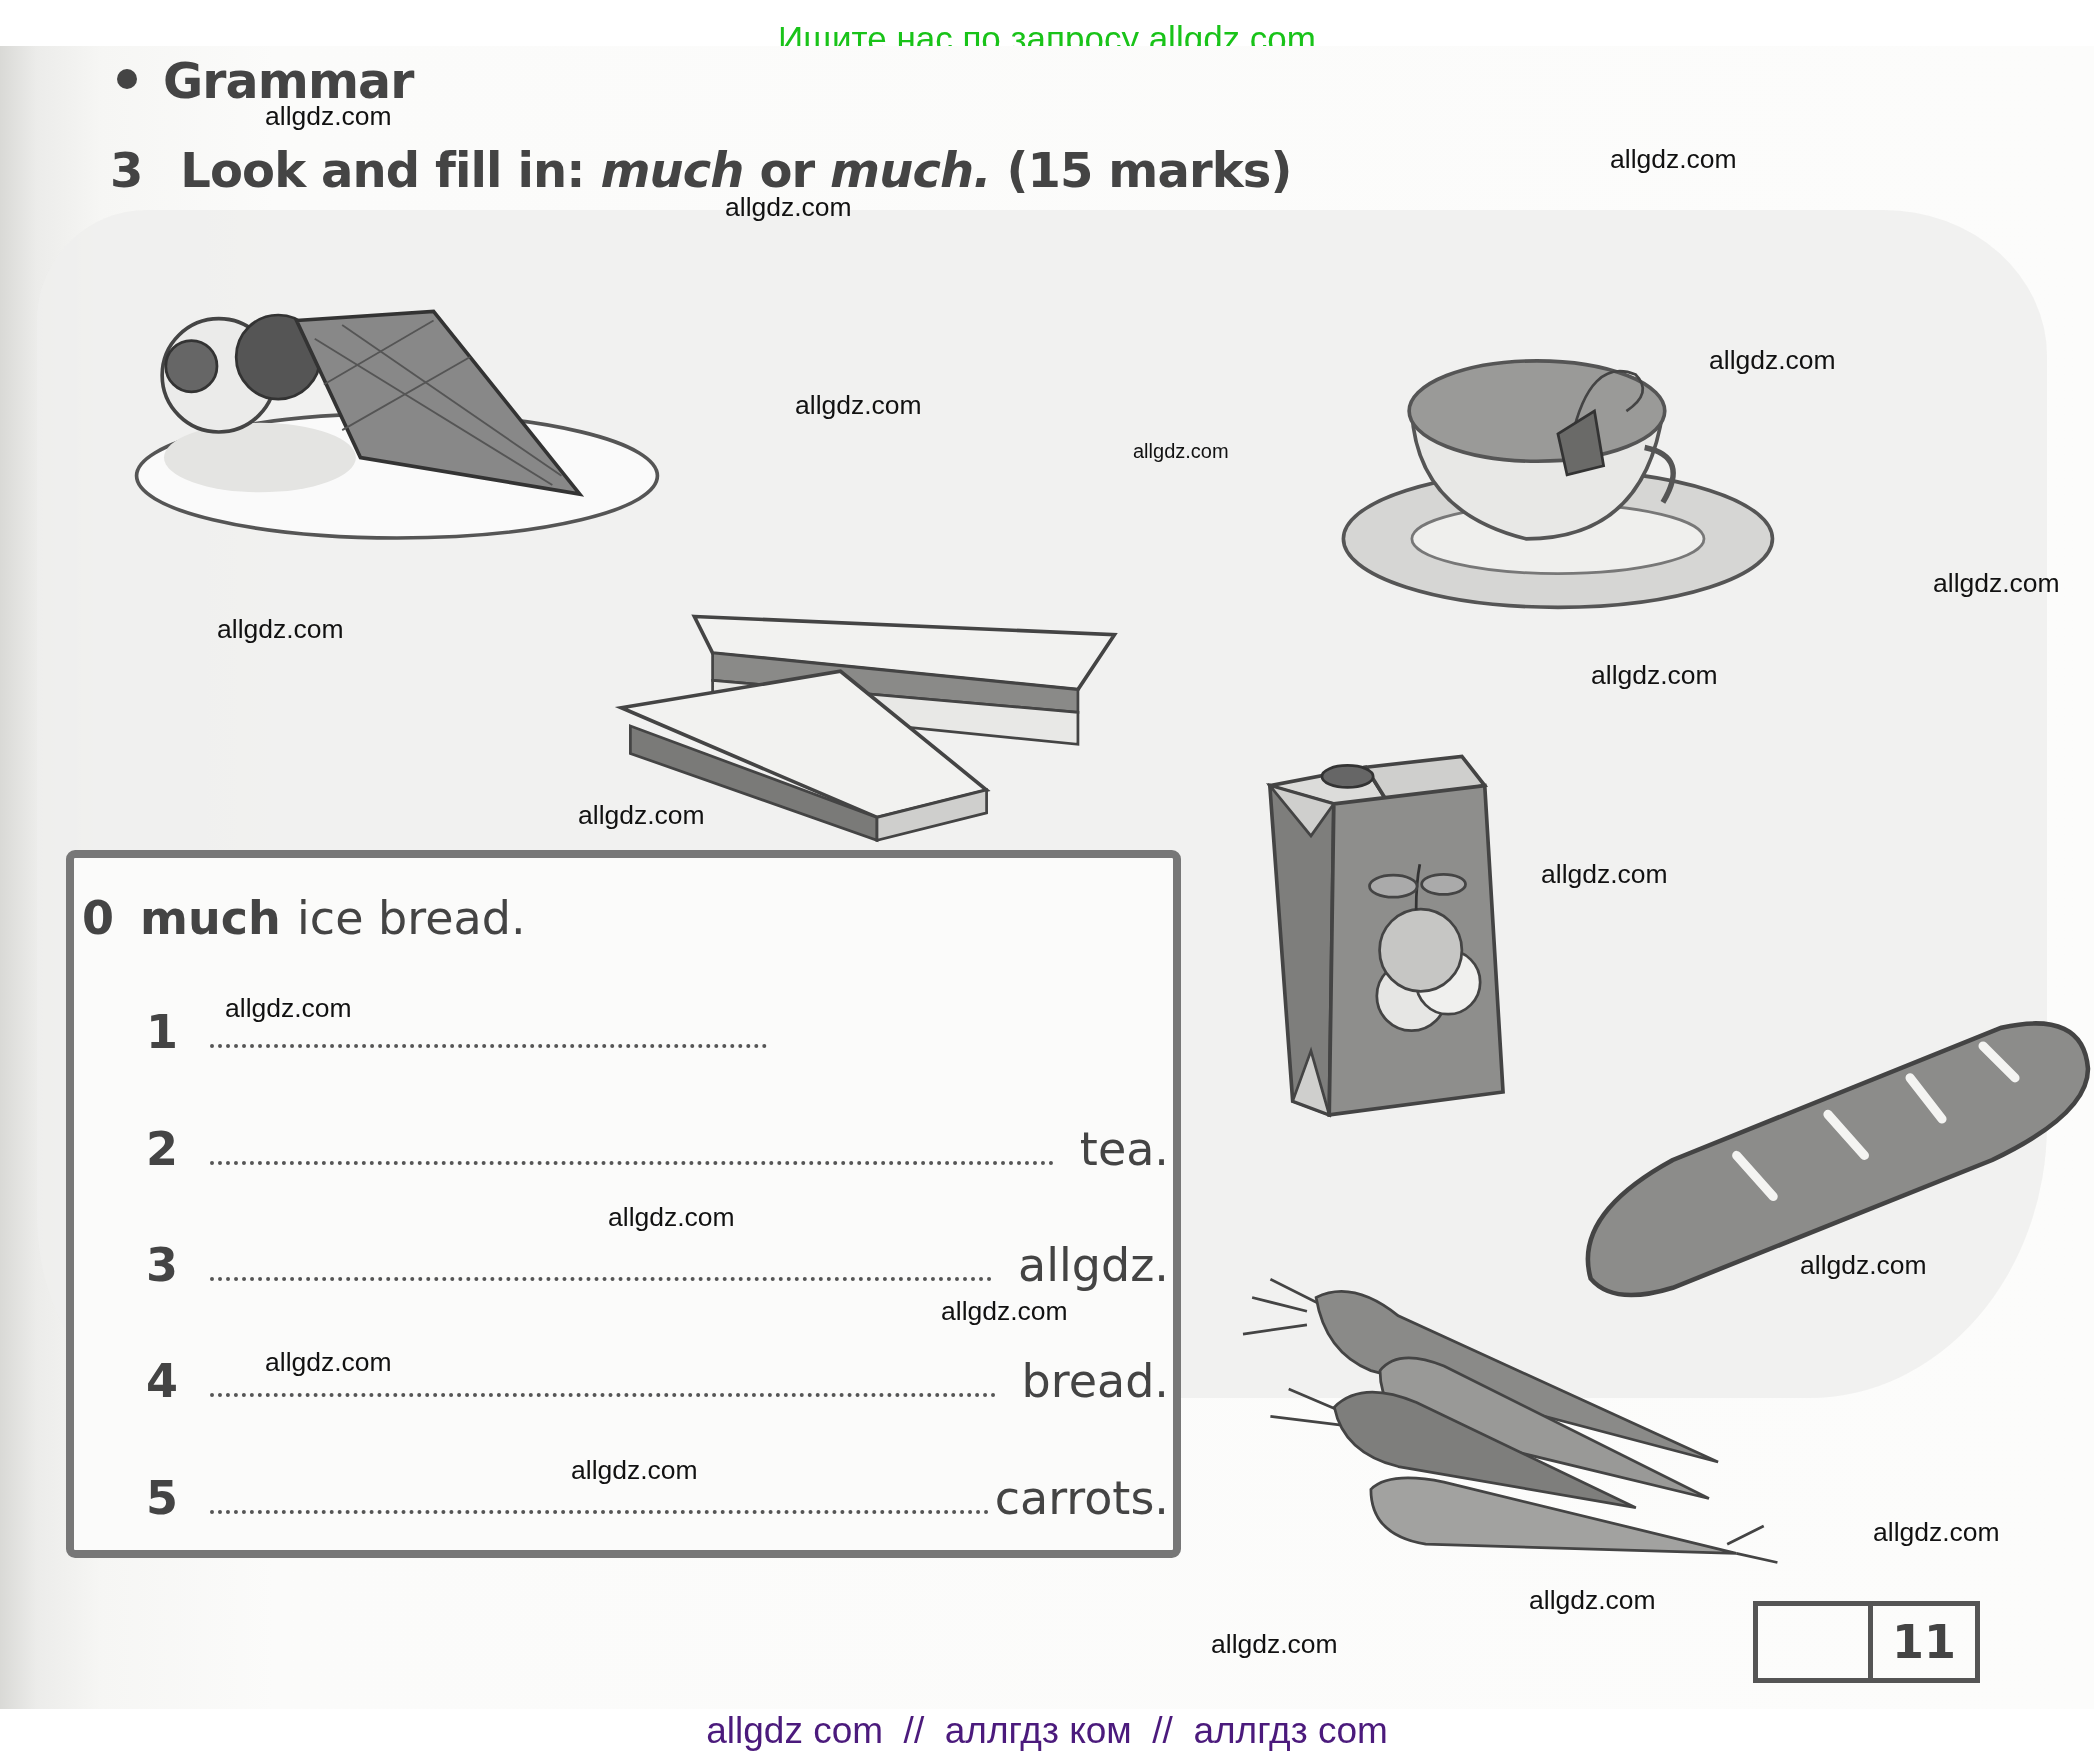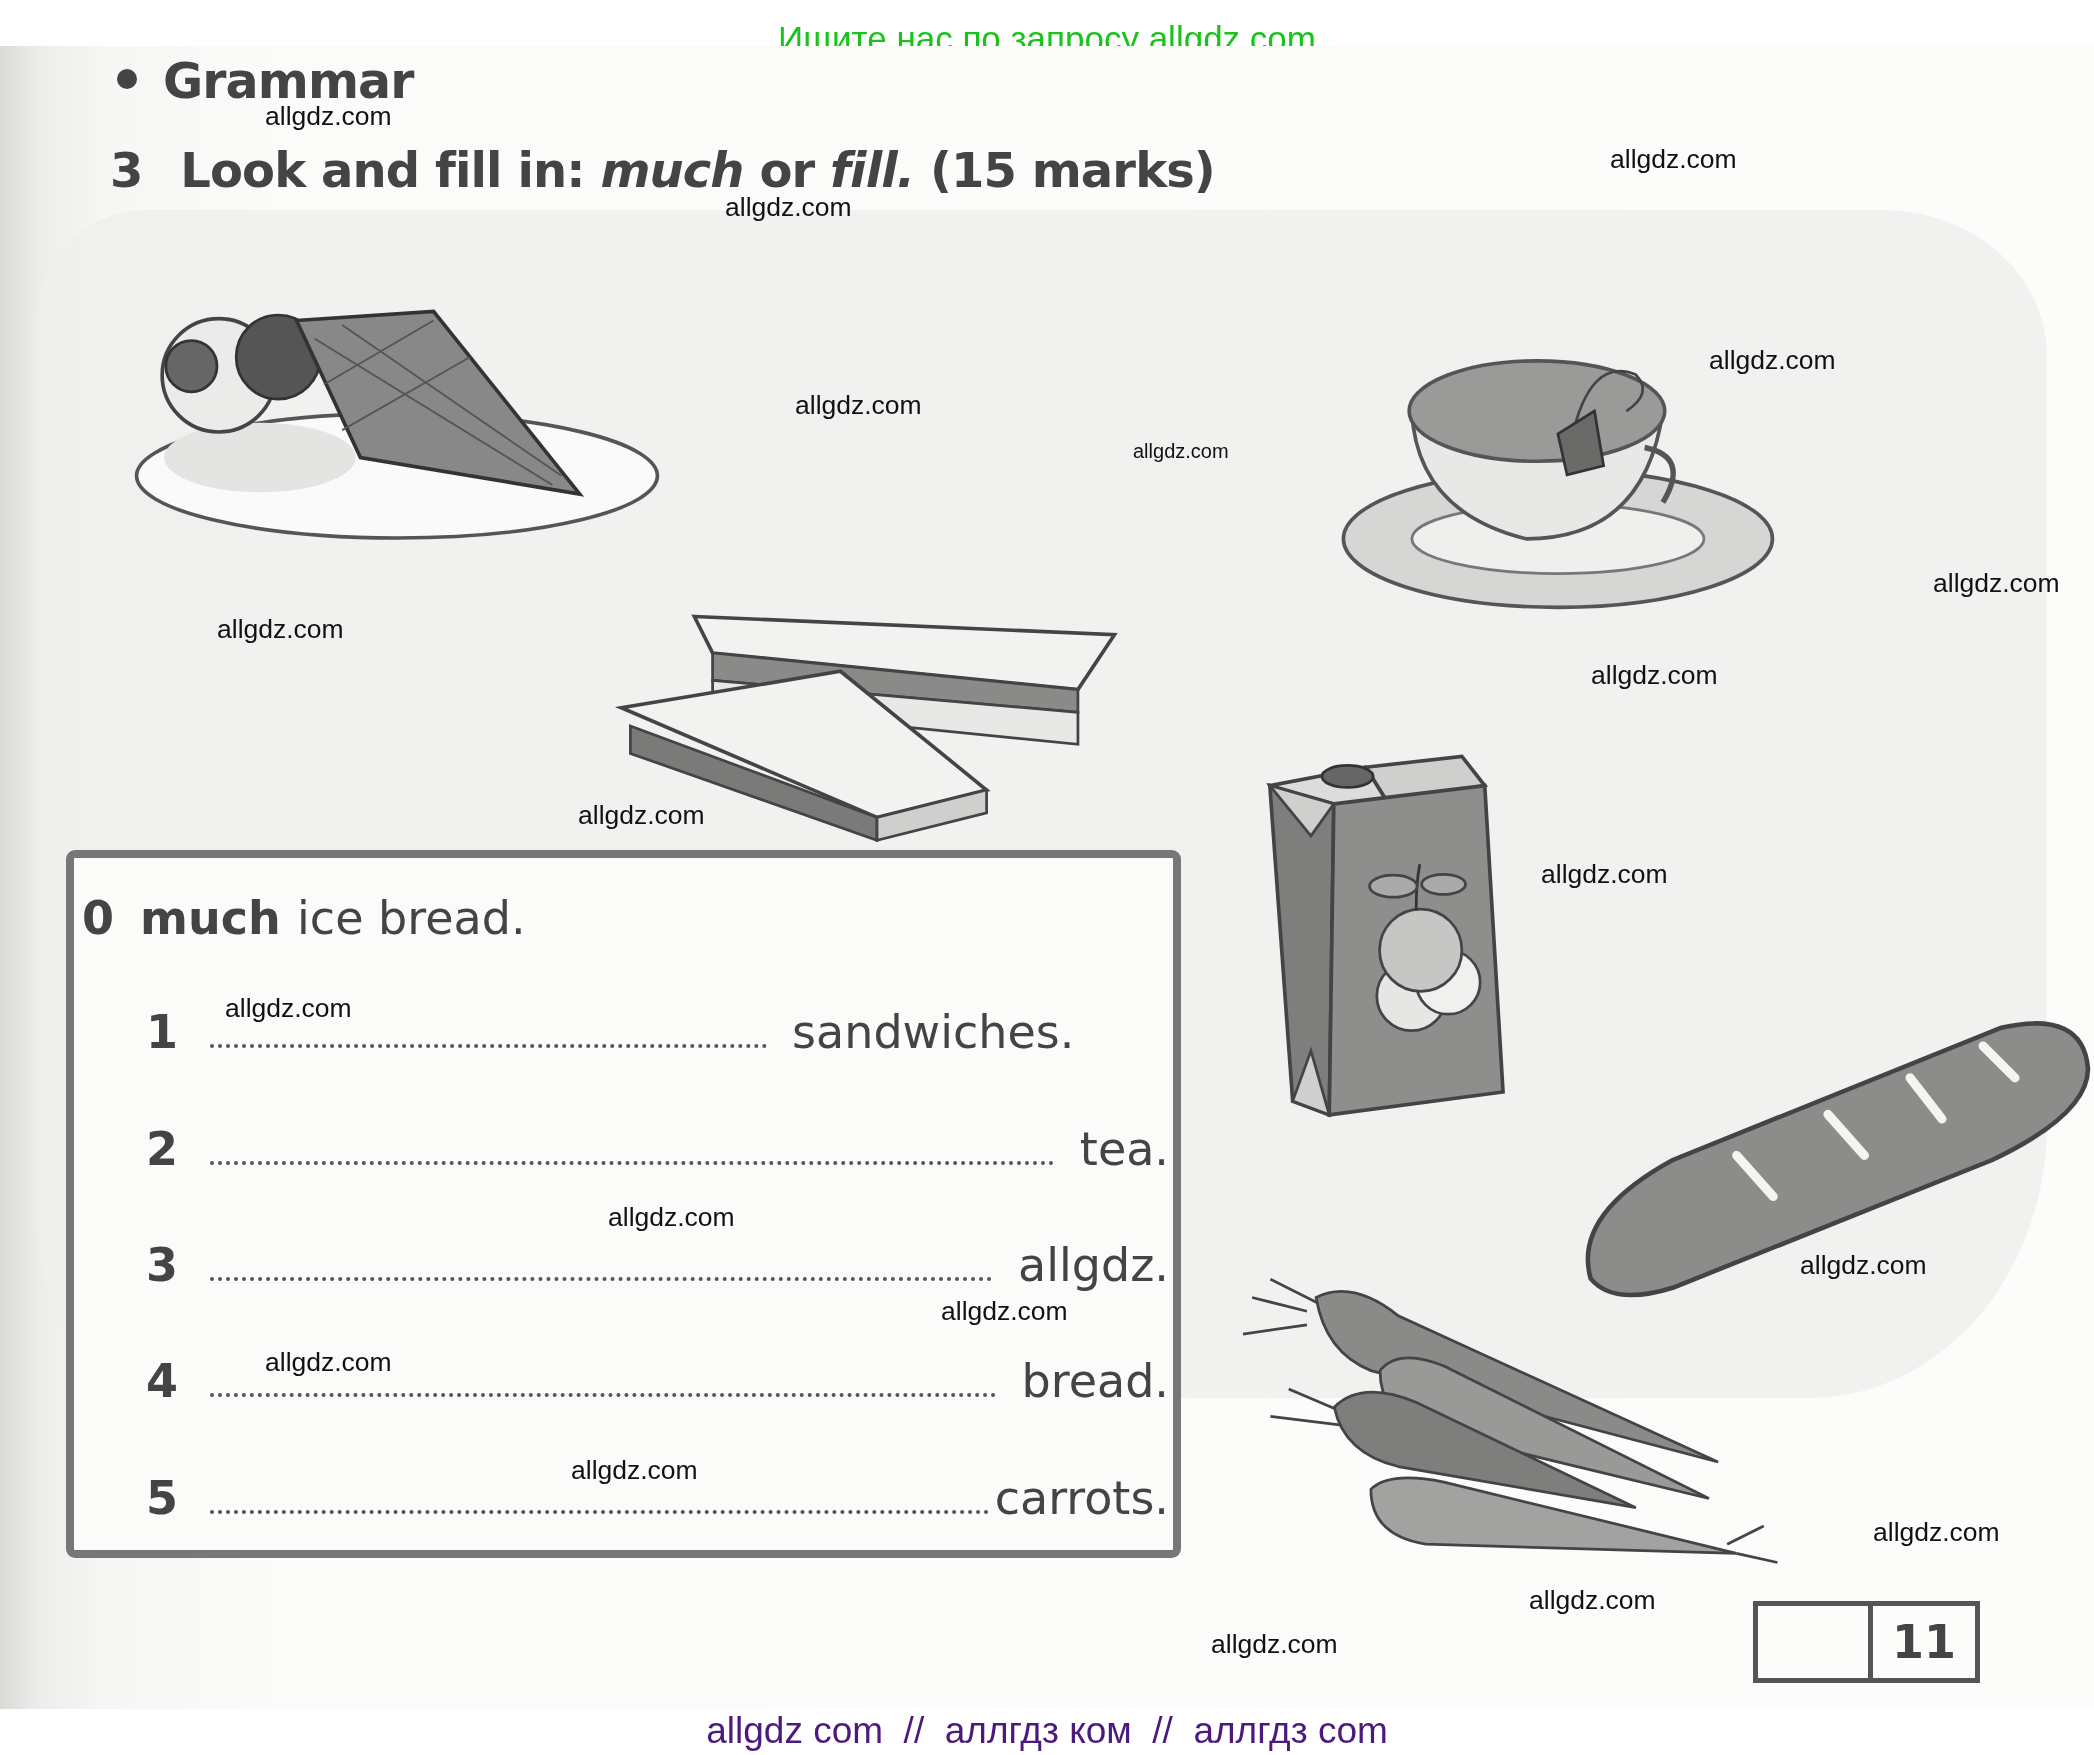--- a/index.html
+++ b/index.html
@@ -37,21 +37,21 @@
 <div class="bullet"></div>
 <div class="heading grammar" style="left:163px;">
   <span>Grammar</span>
 </div>
 
 <div class="heading task">
   <span class="num">3</span>
   <span>Look and fill in:</span>
   <i>much</i>
   <span>or</span>
-  <i>fill.</i>
+  <i>much.</i>
   <span>(15 marks)</span>
 </div>
 
 <svg class="ill" style="left:132px;top:302px" width="530" height="238" viewBox="0 0 580 260">
   <ellipse cx="290" cy="190" rx="285" ry="68" fill="#fafafa" stroke="#555" stroke-width="4"></ellipse>
   <ellipse cx="140" cy="170" rx="105" ry="38" fill="#e4e4e2"></ellipse>
   <circle cx="95" cy="80" r="62" fill="#ebebea" stroke="#444" stroke-width="4"></circle>
   <circle cx="65" cy="70" r="28" fill="#666" stroke="#333" stroke-width="3"></circle>
   <circle cx="160" cy="60" r="46" fill="#555" stroke="#333" stroke-width="3"></circle>
   <polygon points="180,20 330,10 490,210 250,170" fill="#888" stroke="#333" stroke-width="4"></polygon>
@@ -123,21 +123,20 @@
 <div class="box"></div>
 
 <div class="row row0" style="top:891px;">
   <span class="n">0</span>
   <b>much</b>
   <span class="word">ice bread.</span>
 </div>
 <div class="row" style="left:146px;top:1005px;">
   <span class="n">1</span>
   <span class="dots" style="flex:0 0 557px;"></span>
-  <span class="word">sandwiches.</span>
 </div>
 <div class="row" style="left:146px;top:1122px;">
   <span class="n">2</span>
   <span class="dots"></span>
   <span class="word">tea.</span>
 </div>
 <div class="row" style="left:146px;top:1238px;">
   <span class="n">3</span>
   <span class="dots"></span>
   <span class="word">allgdz.</span>

